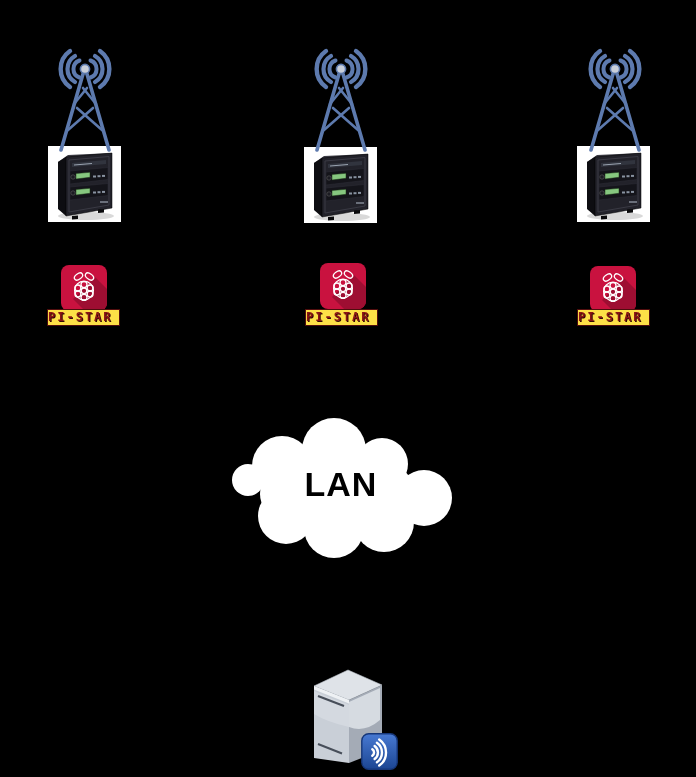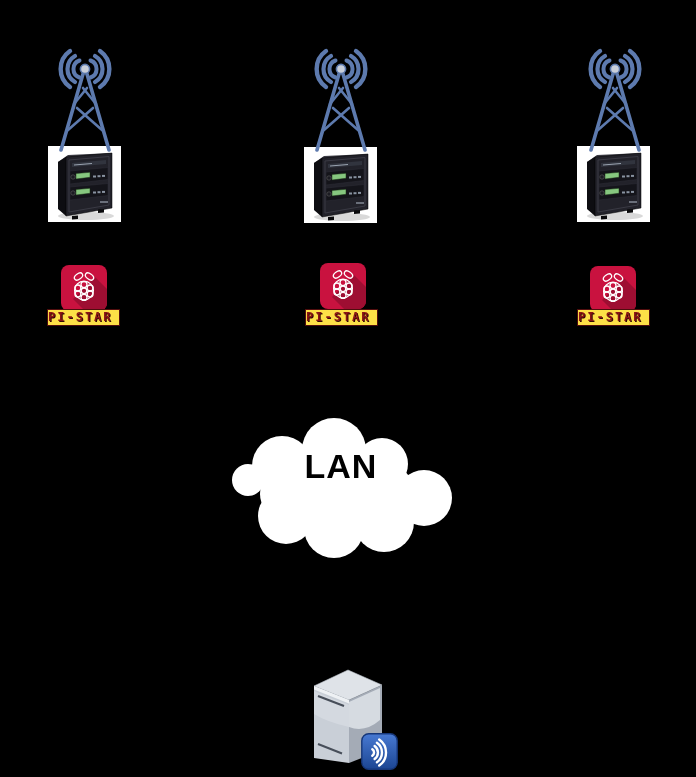--- a/index.html
+++ b/index.html
@@ -15,21 +15,21 @@
   
   .pistar{width:46px;height:46px;}
   #pi-1{left:61px;top:265px;} #pi-2{left:320px;top:263px;} #pi-3{left:590px;top:266px;}
   
   .pistar-label{width:71px;height:15px;border:1px solid #4f0d0d;background:#fde047;
     color:#8a1515;font-family:"DejaVu Sans Mono",monospace;font-weight:bold;font-size:12px;
     letter-spacing:2px;line-height:15px;text-shadow:1px 1px 0 #320606;}
   #pil-1{left:47px;top:309px;} #pil-2{left:305px;top:309px;} #pil-3{left:577px;top:309px;}
   
   #cloud{left:228px;top:414px;width:226px;height:148px;}
-  #lan-label{left:228px;top:396px;width:226px;height:148px;display:flex;
+  #lan-label{left:228px;top:414px;width:226px;height:148px;display:flex;
     align-items:center;justify-content:center;padding-bottom:8px;box-sizing:border-box;
     color:#000;font-weight:bold;font-size:34px;letter-spacing:1px;z-index:4;}
   
   #server{left:309px;top:665px;width:78px;height:112px;}
   #badge{left:361px;top:733px;width:37px;height:37px;z-index:5;}
 </style>
 </head>
 <body>
 
 <div class="canvas">

